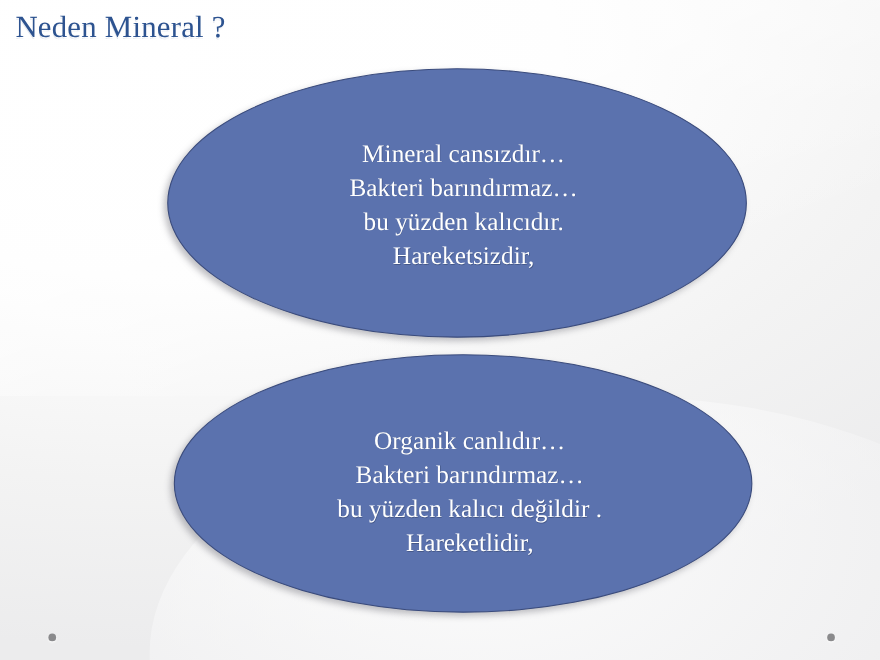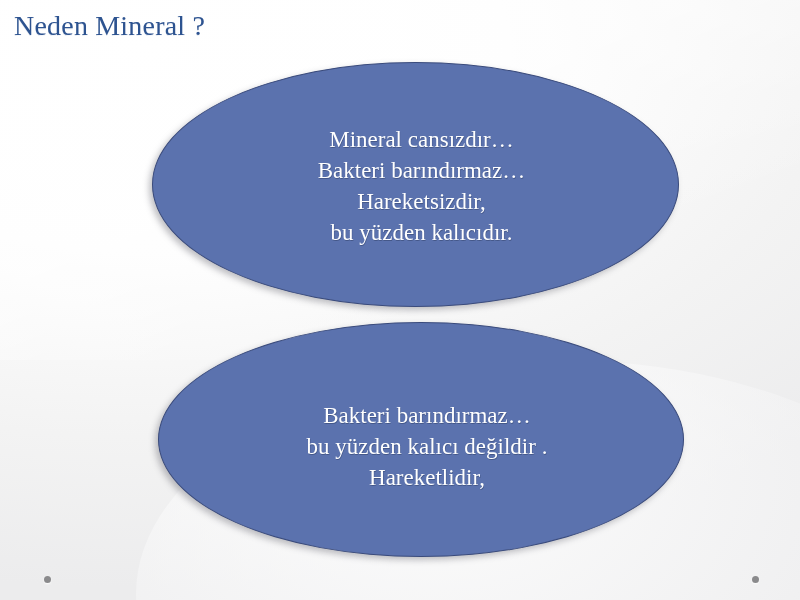--- a/index.html
+++ b/index.html
@@ -127,27 +127,28 @@
 <body>
 
 <div id="slide">
 
   <div id="title">Neden Mineral ?</div>
 
   <div class="ellipse" id="ellipse-top">
     <div class="ellipse-text">
       <span>Mineral  cansızdır…</span>
       <span>Bakteri barındırmaz…</span>
+      <span>bu yüzden kalıcıdır.</span>
       <span>Hareketsizdir,</span>
-      <span>bu yüzden kalıcıdır.</span>
     </div>
   </div>
 
   <div class="ellipse" id="ellipse-bottom">
     <div class="ellipse-text">
+      <span>Organik  canlıdır…</span>
       <span>Bakteri barındırmaz…</span>
       <span>bu yüzden kalıcı değildir .</span>
       <span>Hareketlidir,</span>
     </div>
   </div>
 
   <div class="deco-dot" id="deco-dot-left"></div>
   <div class="deco-dot" id="deco-dot-right"></div>
 
 </div>

